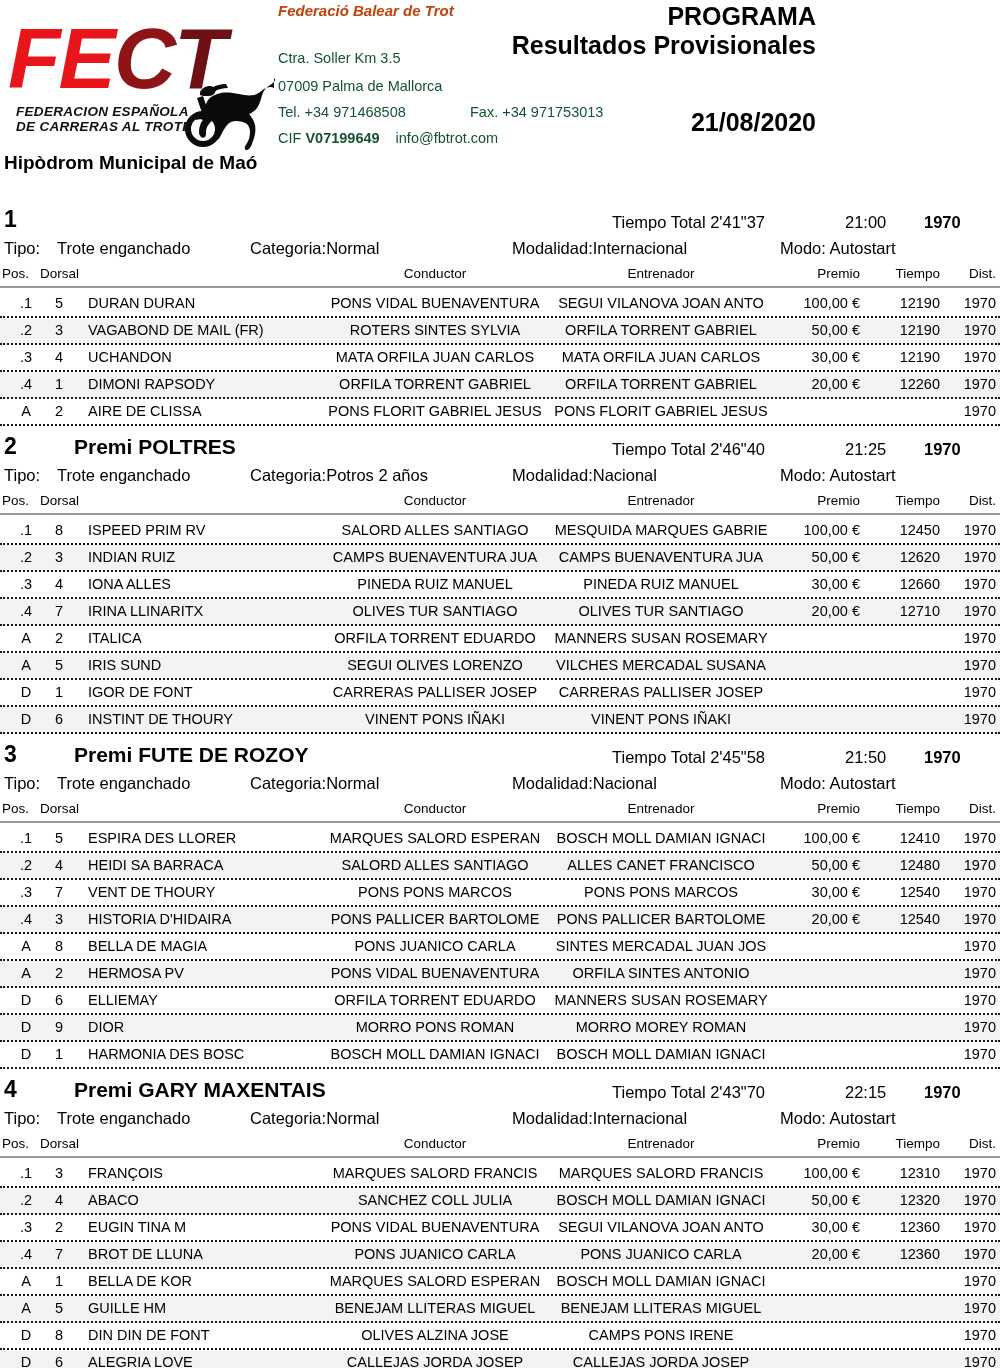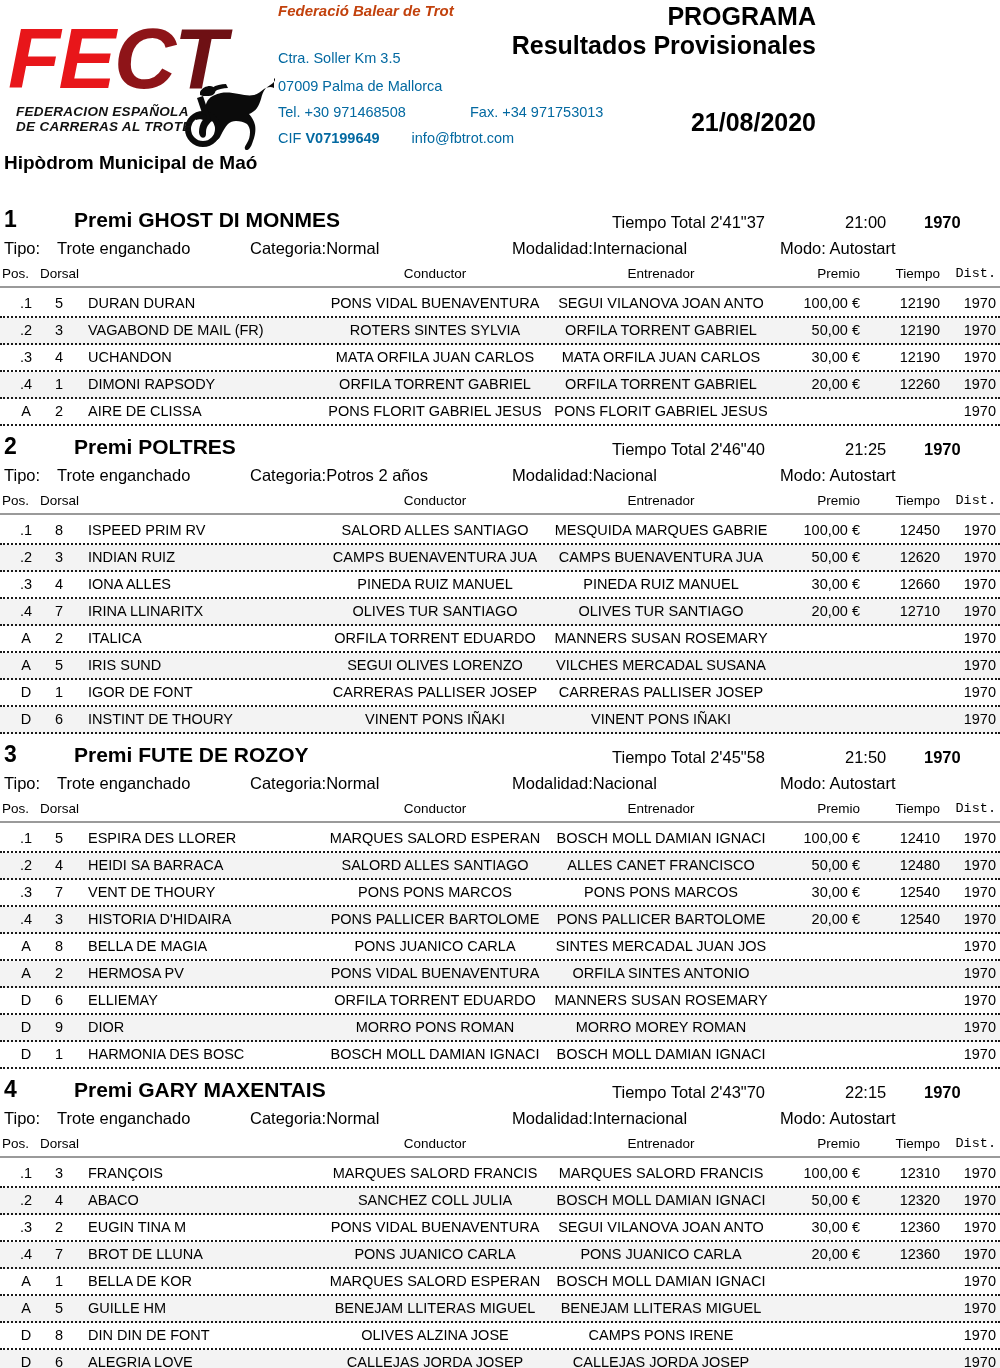--- a/index.html
+++ b/index.html
@@ -26,28 +26,28 @@
     position:absolute;left:8px;top:92px;width:230px;
     font-style:italic;font-weight:bold;font-size:13.5px;line-height:15px;
     color:#111;letter-spacing:.3px;
   }
   .logo-horse{position:absolute;left:148px;top:46px;width:122px;height:92px;}
 
   .fed-title{
     position:absolute;left:278px;top:2px;
     font-style:italic;font-weight:bold;font-size:15px;color:#c2410c;
   }
-  .addr{position:absolute;left:278px;font-size:14.5px;color:#0369a1;white-space:nowrap;}
+  .addr{position:absolute;left:278px;font-size:14.5px;color:#14532d;white-space:nowrap;}
   .addr1{top:50px;}
   .addr2{top:78px;}
   .addr3{top:104px;}
   .addr4{top:104px;left:470px;}
   .addr5{top:130px;}
   .addr5 b{font-weight:bold;}
-  .addr5 .mail{margin-left:24px;padding-left:8px;}
+  .addr5 .mail{margin-left:8px;padding-left:8px;}
 
   .res-title{
     position:absolute;right:8px;top:2px;text-align:right;
     font-size:25px;font-weight:bold;line-height:29px;white-space:nowrap;
   }
   .res-date{
     position:absolute;right:8px;top:108px;text-align:right;
     font-size:25px;font-weight:bold;white-space:nowrap;
   }
 
@@ -77,21 +77,21 @@
 
   .cols{position:relative;height:22px;font-size:13.5px;border-bottom:2px solid #9a9a9a;}
   .cols span{position:absolute;top:2px;}
   .c-pos{left:2px;}
   .c-dor{left:40px;}
   .c-prod{left:135px;width:190px;margin-top:32px;}
   .c-cond{left:340px;width:190px;text-align:center;}
   .c-entr{left:566px;width:190px;text-align:center;}
   .c-prem{left:790px;width:70px;text-align:right;}
   .c-tiem{left:880px;width:60px;text-align:right;}
-  .c-dist{left:950px;width:46px;text-align:right;font-family:Liberation Mono, monospace;}
+  .c-dist{left:950px;width:46px;text-align:right;}
 
   .rows{position:relative;padding-top:3px;}
   .row{
     position:relative;height:25px;
     border-bottom:2px dotted #1a1a1a;
     background:#ffffff;
   }
   .row.alt{background:#f3f3f3;}
   .row span{position:absolute;top:4px;font-size:14.5px;white-space:nowrap;}
   .r-pos{left:12px;width:28px;text-align:center;}
@@ -127,38 +127,37 @@
       </svg>
       <div class="logo-sub">
         <div>FEDERACION ESPAÑOLA</div>
         <div>DE CARRERAS AL TROTE</div>
       </div>
     </div>
 
     <div class="fed-title">Federació Balear de Trot</div>
     <div class="addr addr1">Ctra. Soller Km 3.5</div>
     <div class="addr addr2">07009 Palma de Mallorca</div>
-    <div class="addr addr3">Tel. +30 971468508</div>
+    <div class="addr addr3">Tel. +34 971468508</div>
     <div class="addr addr4">Fax. +34 971753013</div>
     <div class="addr addr5"><span>CIF</span> <b>V07199649</b><span class="mail">info@fbtrot.com</span></div>
 
     <div class="res-title">
       <div>PROGRAMA</div>
       <div>Resultados Provisionales</div>
     </div>
     <div class="res-date">21/08/2020</div>
   </div>
 
   <div class="venue">Hipòdrom Municipal de Maó</div>
 
   <div class="races" id="races">
   <div class="race">
     <div class="race-head">
       <span class="race-num">1</span>
-      <span class="race-name">Premi GHOST DI MONMES</span>
       <span class="race-tt">Tiempo Total 2'41"37</span>
       <span class="race-hour">21:00</span>
       <span class="race-dist">1970</span>
     </div>
     <div class="race-info">
       <span class="ri ri-tipo"><span>Tipo:</span><span class="v">Trote enganchado</span></span>
       <span class="ri ri-cat"><span>Categoria:</span><span>Normal</span></span>
       <span class="ri ri-mod"><span>Modalidad:</span><span>Internacional</span></span>
       <span class="ri ri-modo"><span>Modo:</span><span> Autostart</span></span>
     </div>

